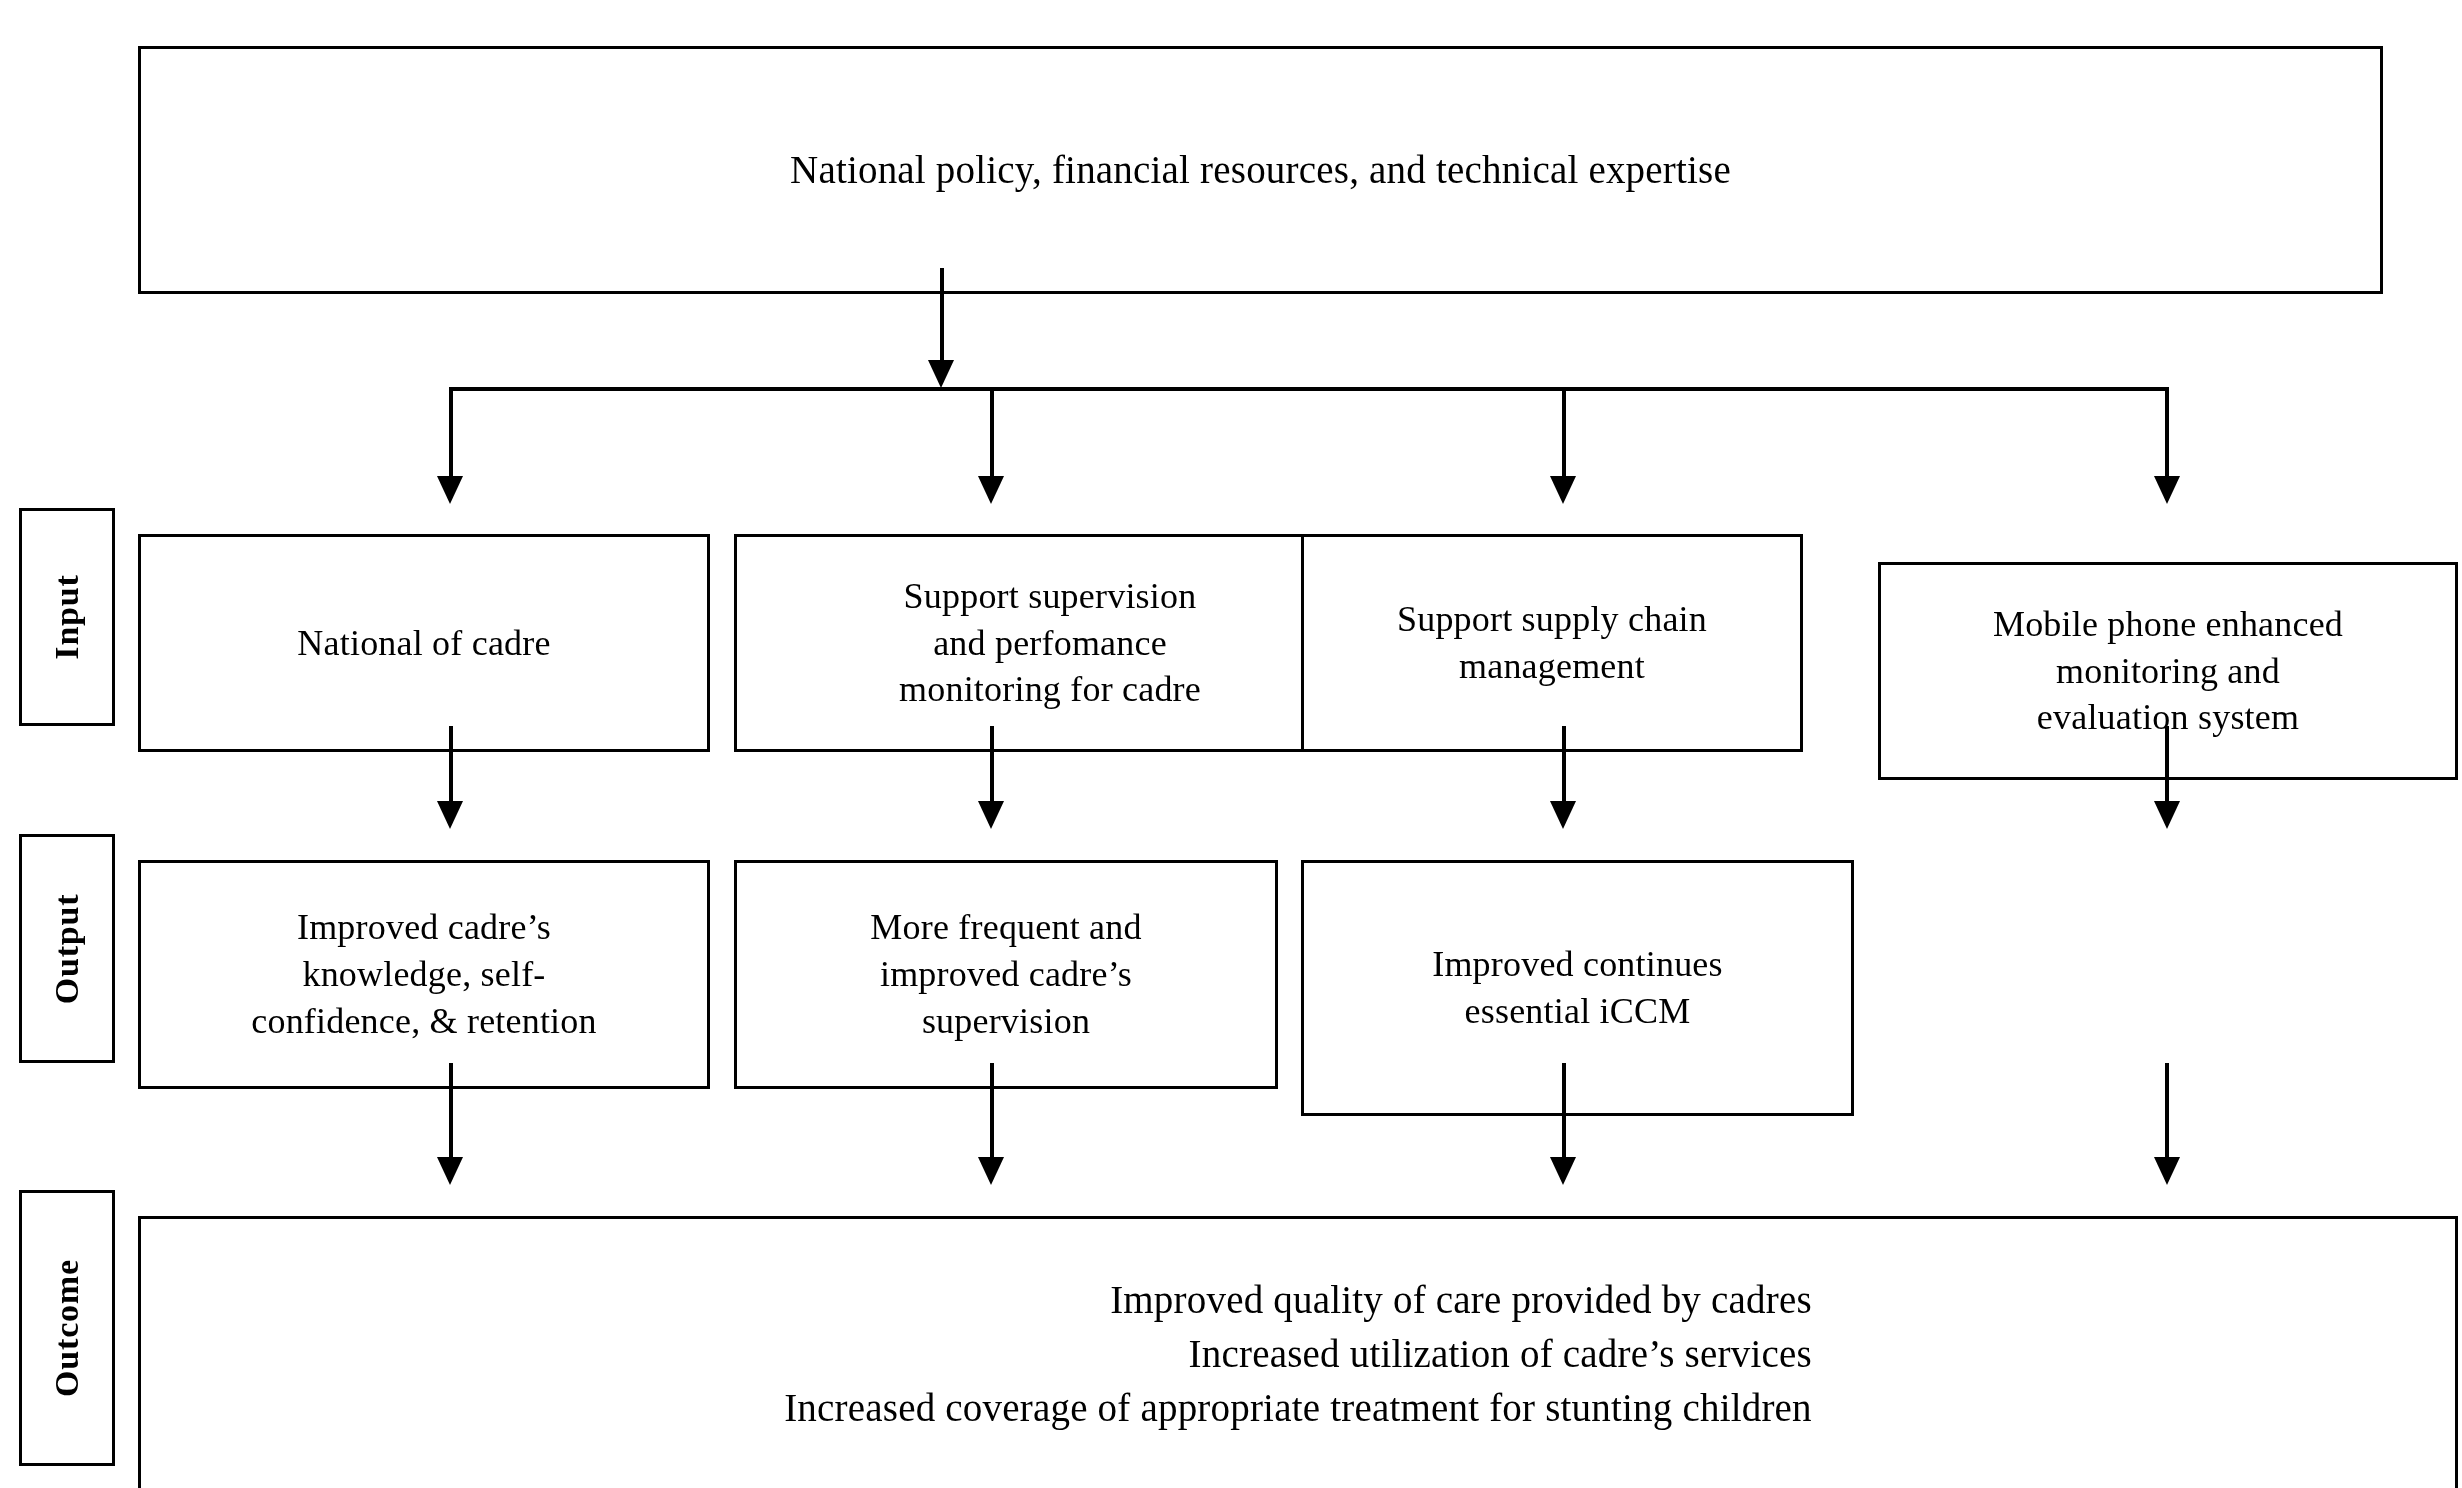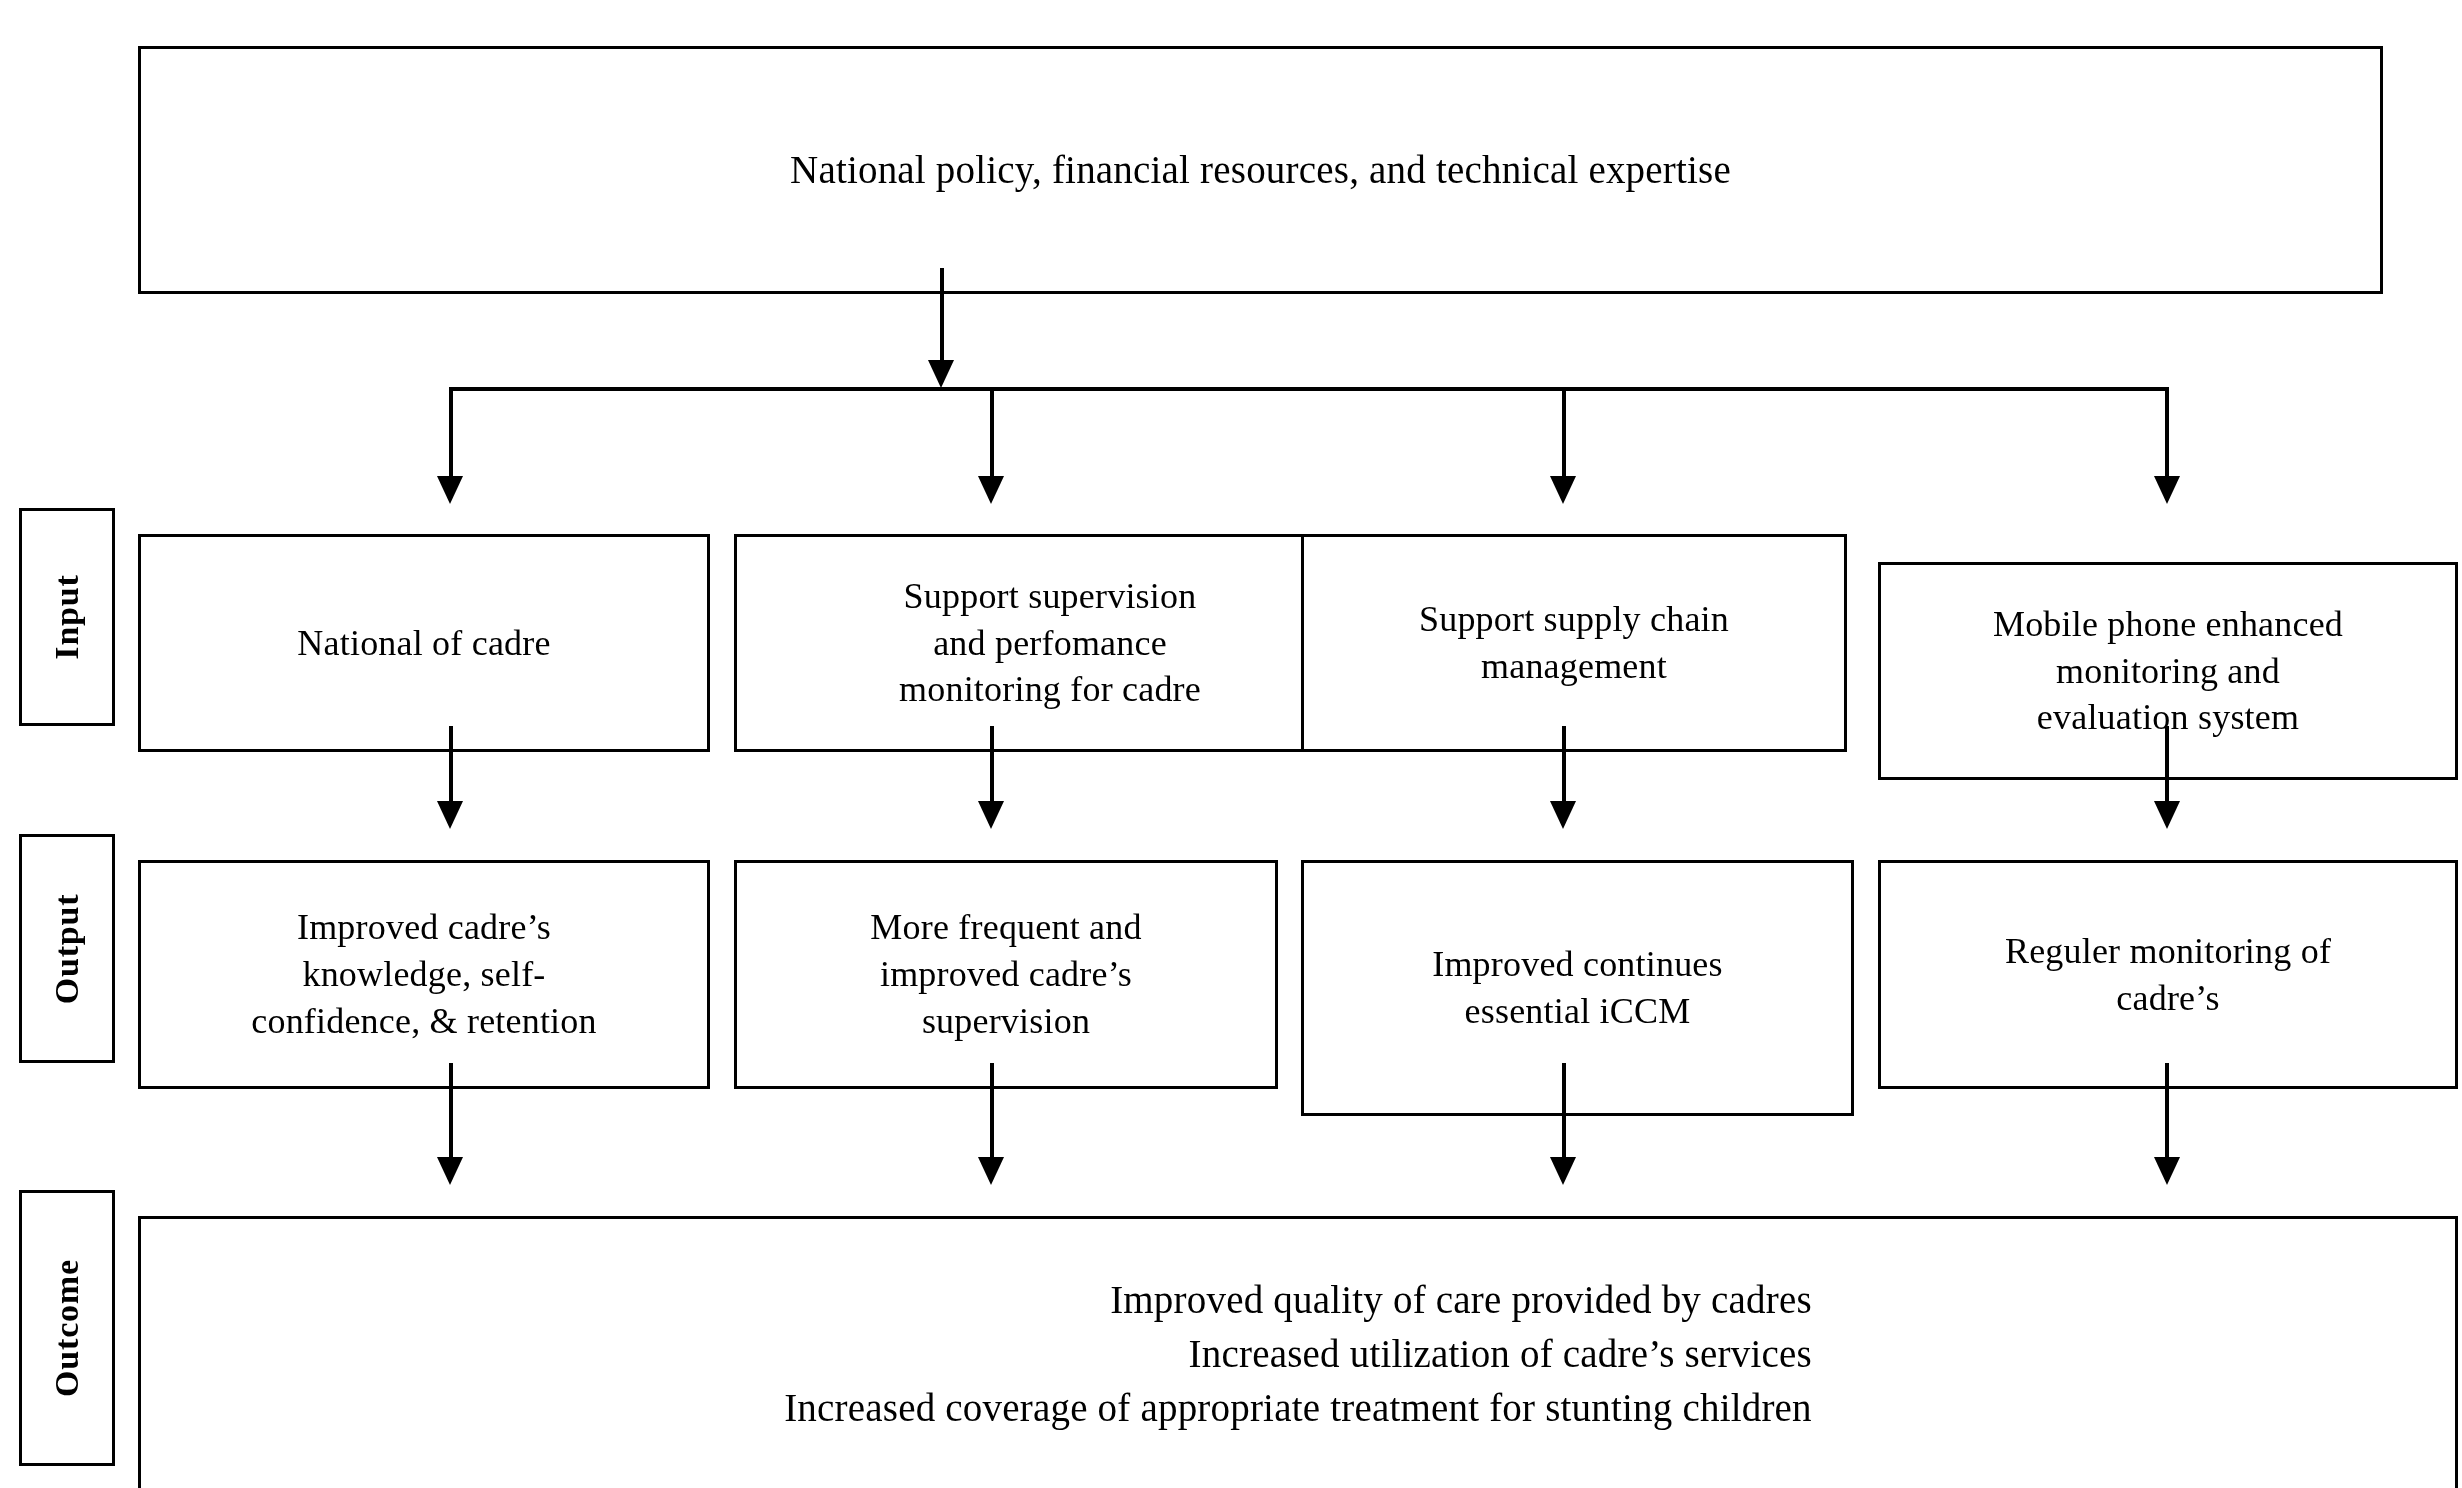--- a/index.html
+++ b/index.html
@@ -127,21 +127,21 @@
   </div>
 
   <div class="box" style="left:138px; top:508px; width:572px; height:218px;">
     <div class="txt">National  of cadre</div>
   </div>
   <div class="box" style="left:734px; top:508px; width:632px; height:218px;">
     <div class="txt">Support supervision
 and perfomance
 monitoring  for cadre</div>
   </div>
-  <div class="box" style="left:1301px; top:508px; width:546px; height:218px;">
+  <div class="box" style="left:1301px; top:508px; width:502px; height:218px;">
     <div class="txt">Support supply  chain
 management</div>
   </div>
   <div class="box" style="left:1878px; top:536px; width:580px; height:218px;">
     <div class="txt">Mobile phone enhanced
 monitoring and
 evaluation system</div>
   </div>
 
   <div class="vline" style="left:449px; top:726px; height:80px;"></div>
@@ -163,24 +163,20 @@
   </div>
   <div class="box" style="left:734px; top:834px; width:544px; height:229px;">
     <div class="txt">More frequent and
 improved  cadre’s
 supervision</div>
   </div>
   <div class="box" style="left:1301px; top:834px; width:553px; height:256px;">
     <div class="txt">Improved continues
 essential iCCM</div>
   </div>
-  <div class="box" style="left:1878px; top:834px; width:580px; height:229px;">
-    <div class="txt">Reguler monitoring of
-cadre’s</div>
-  </div>
 
   <div class="vline" style="left:449px; top:1063px; height:99px;"></div>
   <div class="arrowhead" style="left:437px; top:1157px;"></div>
 
   <div class="vline" style="left:990px; top:1063px; height:99px;"></div>
   <div class="arrowhead" style="left:978px; top:1157px;"></div>
 
   <div class="vline" style="left:1562px; top:1063px; height:99px;"></div>
   <div class="arrowhead" style="left:1550px; top:1157px;"></div>
 

